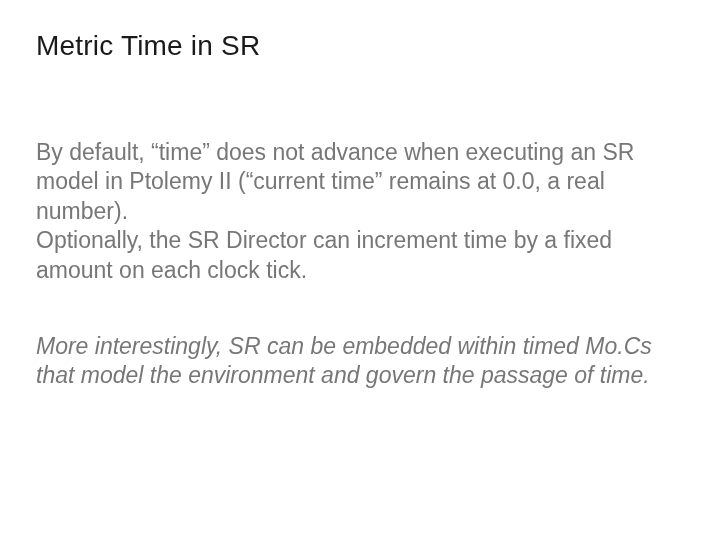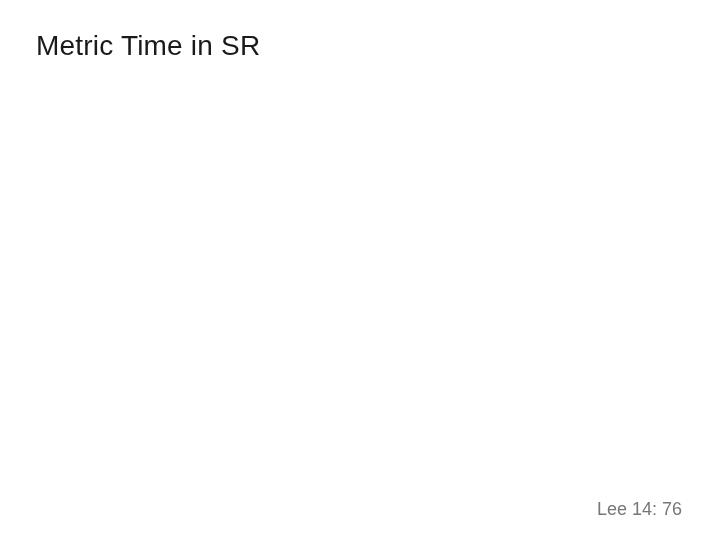--- a/index.html
+++ b/index.html
@@ -54,14 +54,15 @@
     bottom: 20px;
     font-size: 18px;
     color: #777777;
   }
 </style>
 </head>
 <body>
 
 <div class="slide">
   <div class="title">Metric Time in SR</div>
-  <div class="footer">Lee 14: 76</div>
+  <div class="body1">By default, “time” does not advance when executing an SR model in Ptolemy II (“current time” remains at 0.0, a real number).<br>Optionally, the SR Director can increment time by a fixed amount on each clock tick.</div>
+  <div class="body2">More interestingly, SR can be embedded within timed Mo.Cs that model the environment and govern the passage of time.</div>
 </div>
 
 </body></html>

